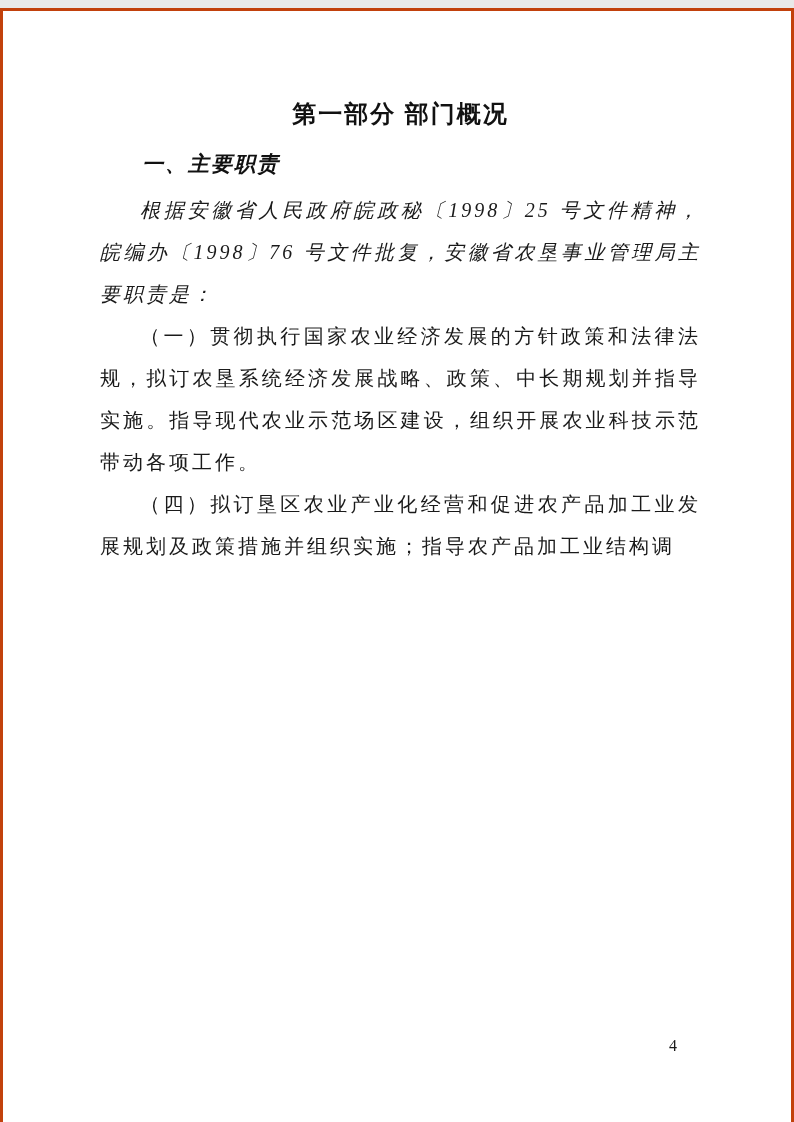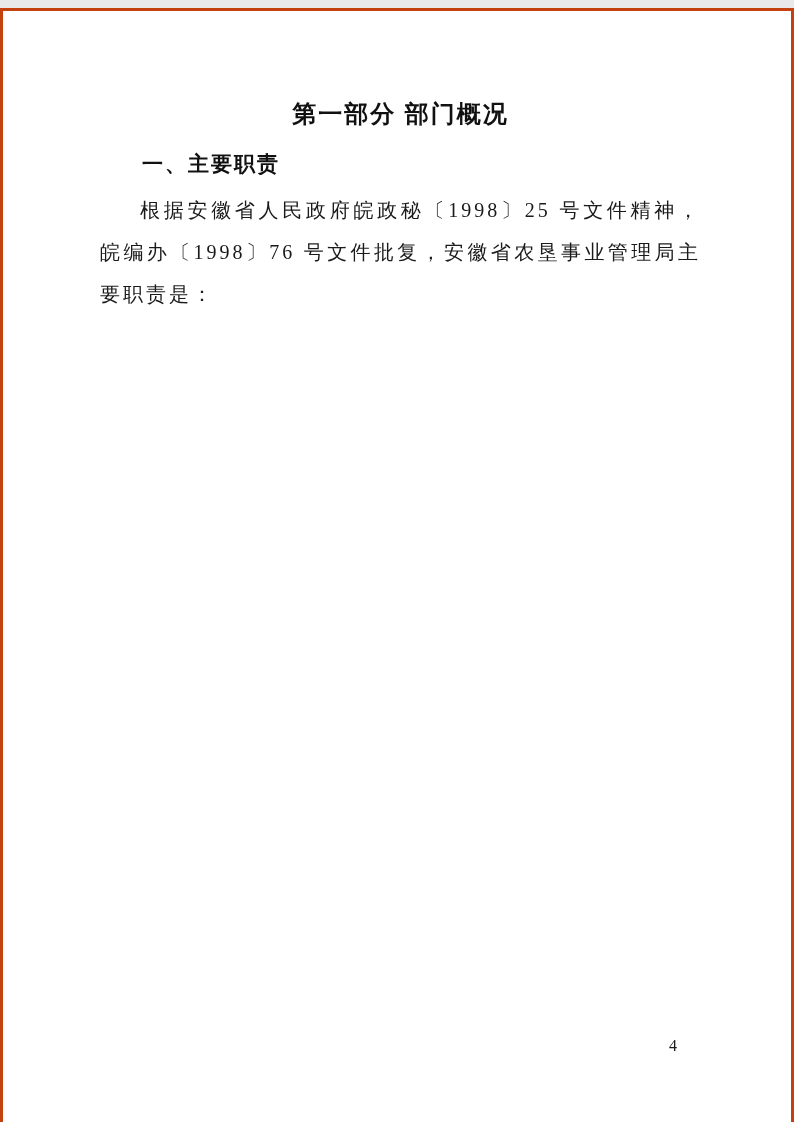--- a/index.html
+++ b/index.html
@@ -36,34 +36,36 @@
   }
   .section-heading {
     margin: 0;
     font-family: "Liberation Sans", "DejaVu Sans", sans-serif;
     font-weight: bold;
     font-size: 21px;
     line-height: 38px;
     letter-spacing: 2px;
     text-indent: 2em;
     color: #111111;
+    font-style: italic;
   }
   .body-para {
     margin: 0;
     font-family: "Liberation Serif", "DejaVu Serif", serif;
     font-size: 20px;
     line-height: 42px;
     letter-spacing: 3px;
     text-align: justify;
     text-justify: inter-ideograph;
     text-indent: 2em;
     color: #1a1a1a;
   }
   .body-para:first-of-type {
     margin-top: 6px;
+    font-style: italic;
   }
   .page-number {
     position: absolute;
     left: 655px;
     top: 1026px;
     width: 30px;
     text-align: center;
     font-family: "Liberation Serif", "DejaVu Serif", serif;
     font-size: 16px;
     color: #1a1a1a;
@@ -73,19 +75,21 @@
 <body>
 
 <div class="page">
   <div class="content">
     <h1 class="doc-title">第一部分 部门概况</h1>
 
     <h2 class="section-heading">一、主要职责</h2>
 
     <p class="body-para">根据安徽省人民政府皖政秘〔1998〕25 号文件精神，皖编办〔1998〕76 号文件批复，安徽省农垦事业管理局主要职责是：</p>
 
+    <p class="body-para">（一）贯彻执行国家农业经济发展的方针政策和法律法规，拟订农垦系统经济发展战略、政策、中长期规划并指导实施。指导现代农业示范场区建设，组织开展农业科技示范带动各项工作。</p>
 
 
 
+    <p class="body-para">（四）拟订垦区农业产业化经营和促进农产品加工业发展规划及政策措施并组织实施；指导农产品加工业结构调</p>
   </div>
 
   <div class="page-number">4</div>
 </div>
 
 </body></html>

